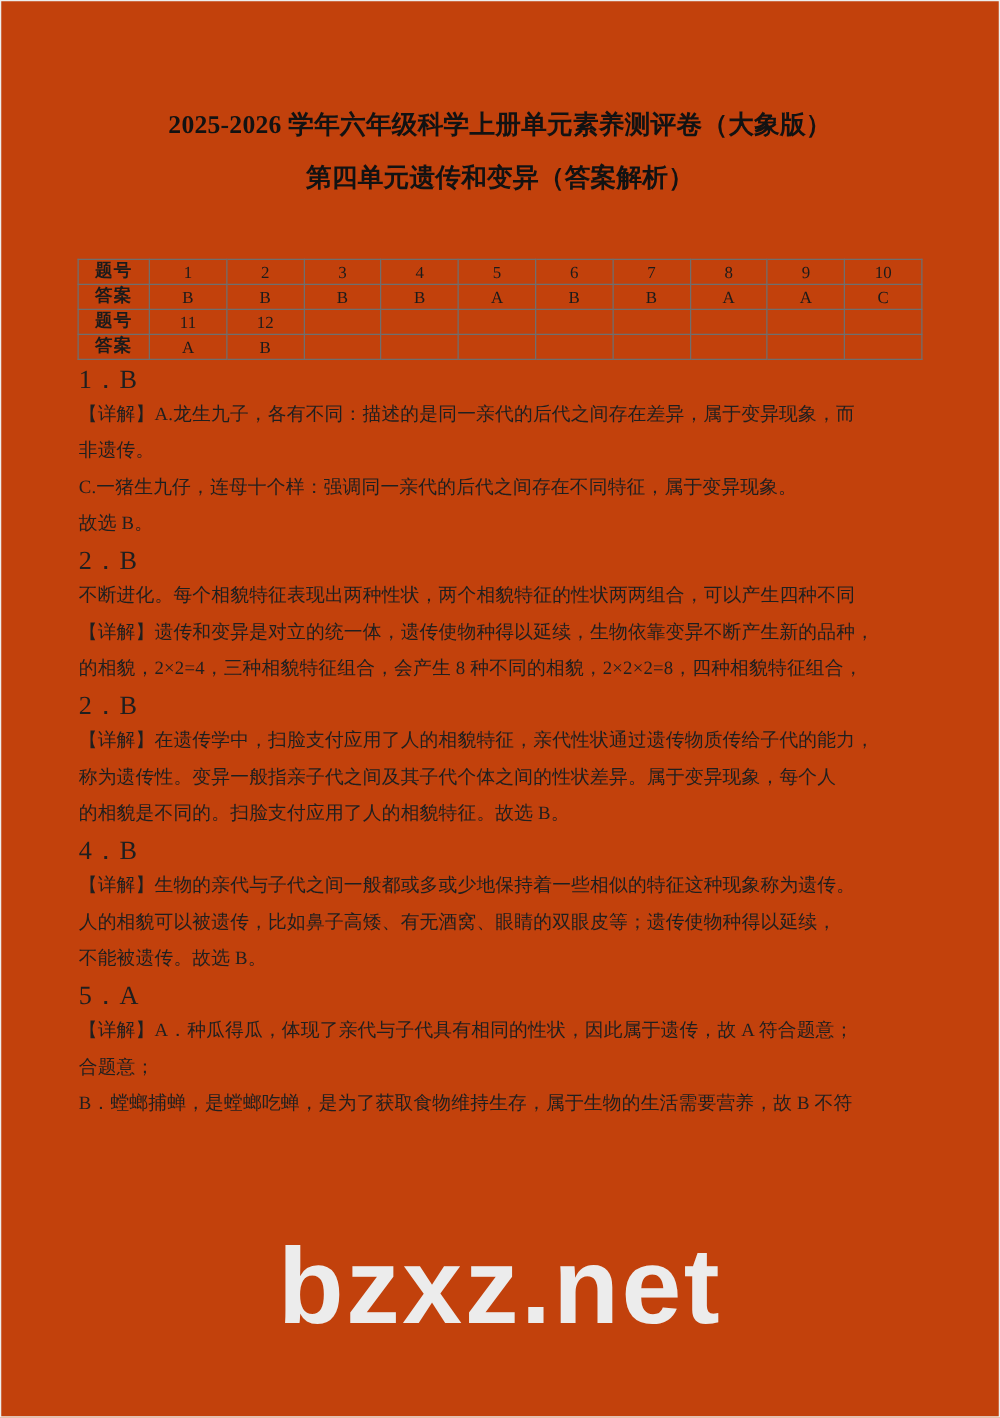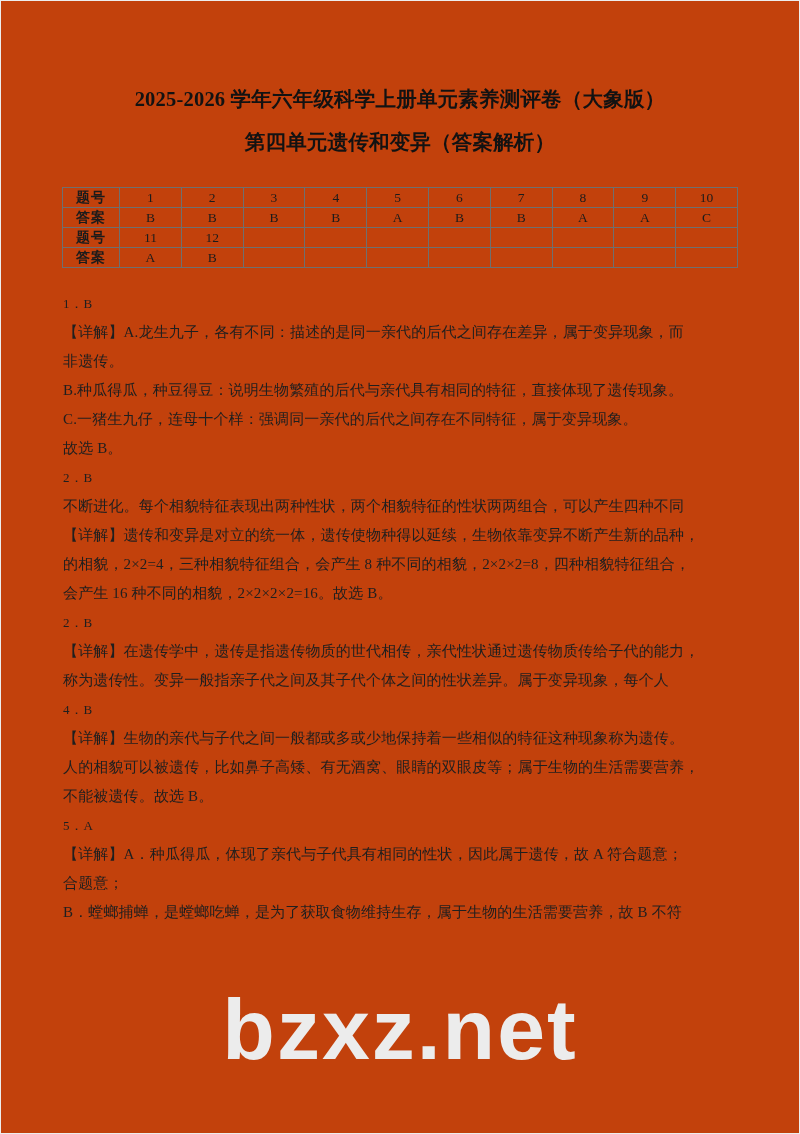--- a/index.html
+++ b/index.html
@@ -56,20 +56,21 @@
   #answer-table-wrap {
     position: absolute;
     left: 61px;
     top: 186px;
     width: 675px;
   }
   table.answer-table {
     border-collapse: collapse;
     width: 100%;
     table-layout: fixed;
+    margin-top: 20px;
   }
   table.answer-table td {
     border: 1px solid #6f6f6f;
     height: 19px;
     text-align: center;
     vertical-align: middle;
     font-size: 13.5px;
     line-height: 19px;
     color: #1b1b1b;
     padding: 0;
@@ -90,21 +91,21 @@
   }
   .line {
     font-size: 15px;
     line-height: 29px;
     height: 29px;
     white-space: nowrap;
     color: #1f1f1f;
     letter-spacing: 0.15px;
   }
   .line.q-head {
-    font-size: 13px;
+    font-size: 21px;
     letter-spacing: 0.5px;
   }
 </style>
 </head>
 <body>
 
 <div id="page">
 
   <div id="watermark">bzxz.net</div>
 
@@ -181,34 +182,33 @@
             <td></td>
           </tr>
         </tbody>
     </table>
   </div>
 
   <div class="body-block" id="explanations-container" style="top: 288px;">
       <div class="line q-head">1．B</div>
       <div class="line">【详解】A.龙生九子，各有不同：描述的是同一亲代的后代之间存在差异，属于变异现象，而</div>
       <div class="line">非遗传。</div>
-      <div class="line">B.种瓜得瓜，种豆得豆：说明生物繁殖的后代与亲代具有相同的特征，直接体现了遗传现象。</div>
       <div class="line">C.一猪生九仔，连母十个样：强调同一亲代的后代之间存在不同特征，属于变异现象。</div>
       <div class="line">故选 B。</div>
       <div class="line q-head">2．B</div>
       <div class="line">不断进化。每个相貌特征表现出两种性状，两个相貌特征的性状两两组合，可以产生四种不同</div>
       <div class="line">【详解】遗传和变异是对立的统一体，遗传使物种得以延续，生物依靠变异不断产生新的品种，</div>
       <div class="line">的相貌，2×2=4，三种相貌特征组合，会产生 8 种不同的相貌，2×2×2=8，四种相貌特征组合，</div>
-      <div class="line">会产生 16 种不同的相貌，2×2×2×2=16。故选 B。</div>
       <div class="line q-head">2．B</div>
-      <div class="line">【详解】在遗传学中，遗传是指遗传物质的世代相传，亲代性状通过遗传物质传给子代的能力，</div>
+      <div class="line">【详解】在遗传学中，扫脸支付应用了人的相貌特征，亲代性状通过遗传物质传给子代的能力，</div>
       <div class="line">称为遗传性。变异一般指亲子代之间及其子代个体之间的性状差异。属于变异现象，每个人</div>
+      <div class="line">的相貌是不同的。扫脸支付应用了人的相貌特征。故选 B。</div>
       <div class="line q-head">4．B</div>
       <div class="line">【详解】生物的亲代与子代之间一般都或多或少地保持着一些相似的特征这种现象称为遗传。</div>
-      <div class="line">人的相貌可以被遗传，比如鼻子高矮、有无酒窝、眼睛的双眼皮等；属于生物的生活需要营养，</div>
+      <div class="line">人的相貌可以被遗传，比如鼻子高矮、有无酒窝、眼睛的双眼皮等；遗传使物种得以延续，</div>
       <div class="line">不能被遗传。故选 B。</div>
       <div class="line q-head">5．A</div>
       <div class="line">【详解】A．种瓜得瓜，体现了亲代与子代具有相同的性状，因此属于遗传，故 A 符合题意；</div>
       <div class="line">合题意；</div>
       <div class="line">B．螳螂捕蝉，是螳螂吃蝉，是为了获取食物维持生存，属于生物的生活需要营养，故 B 不符</div>
     </div>
 
 </div>
 
 </body></html>

